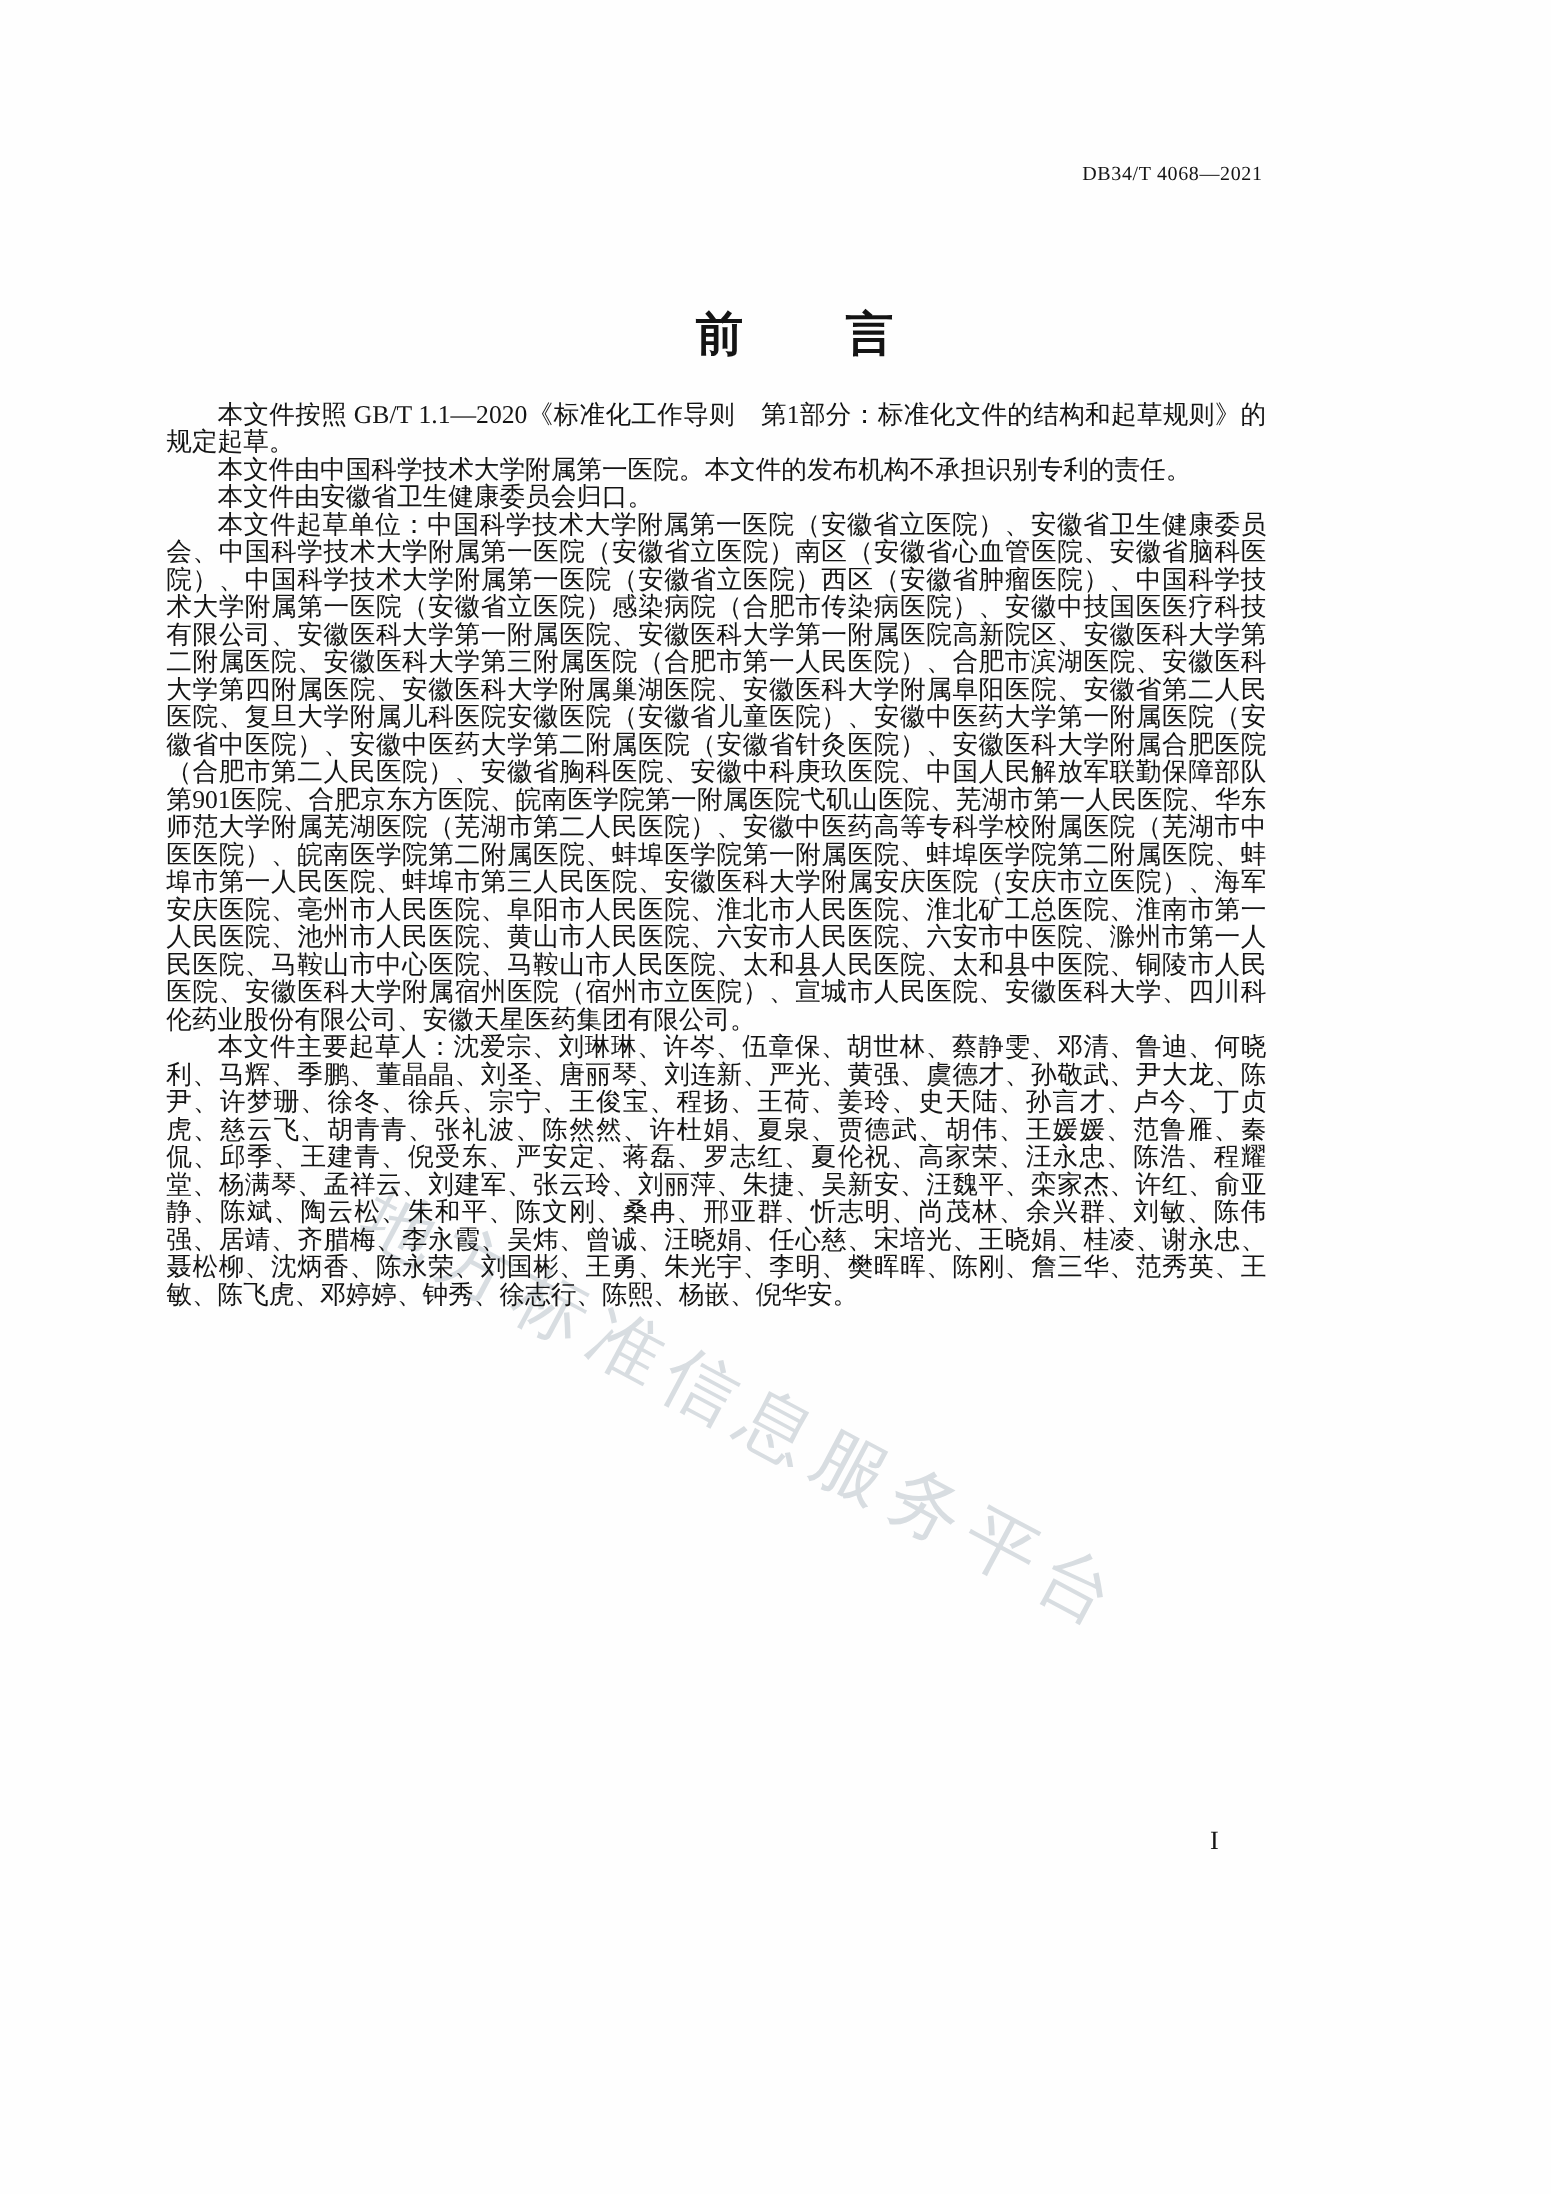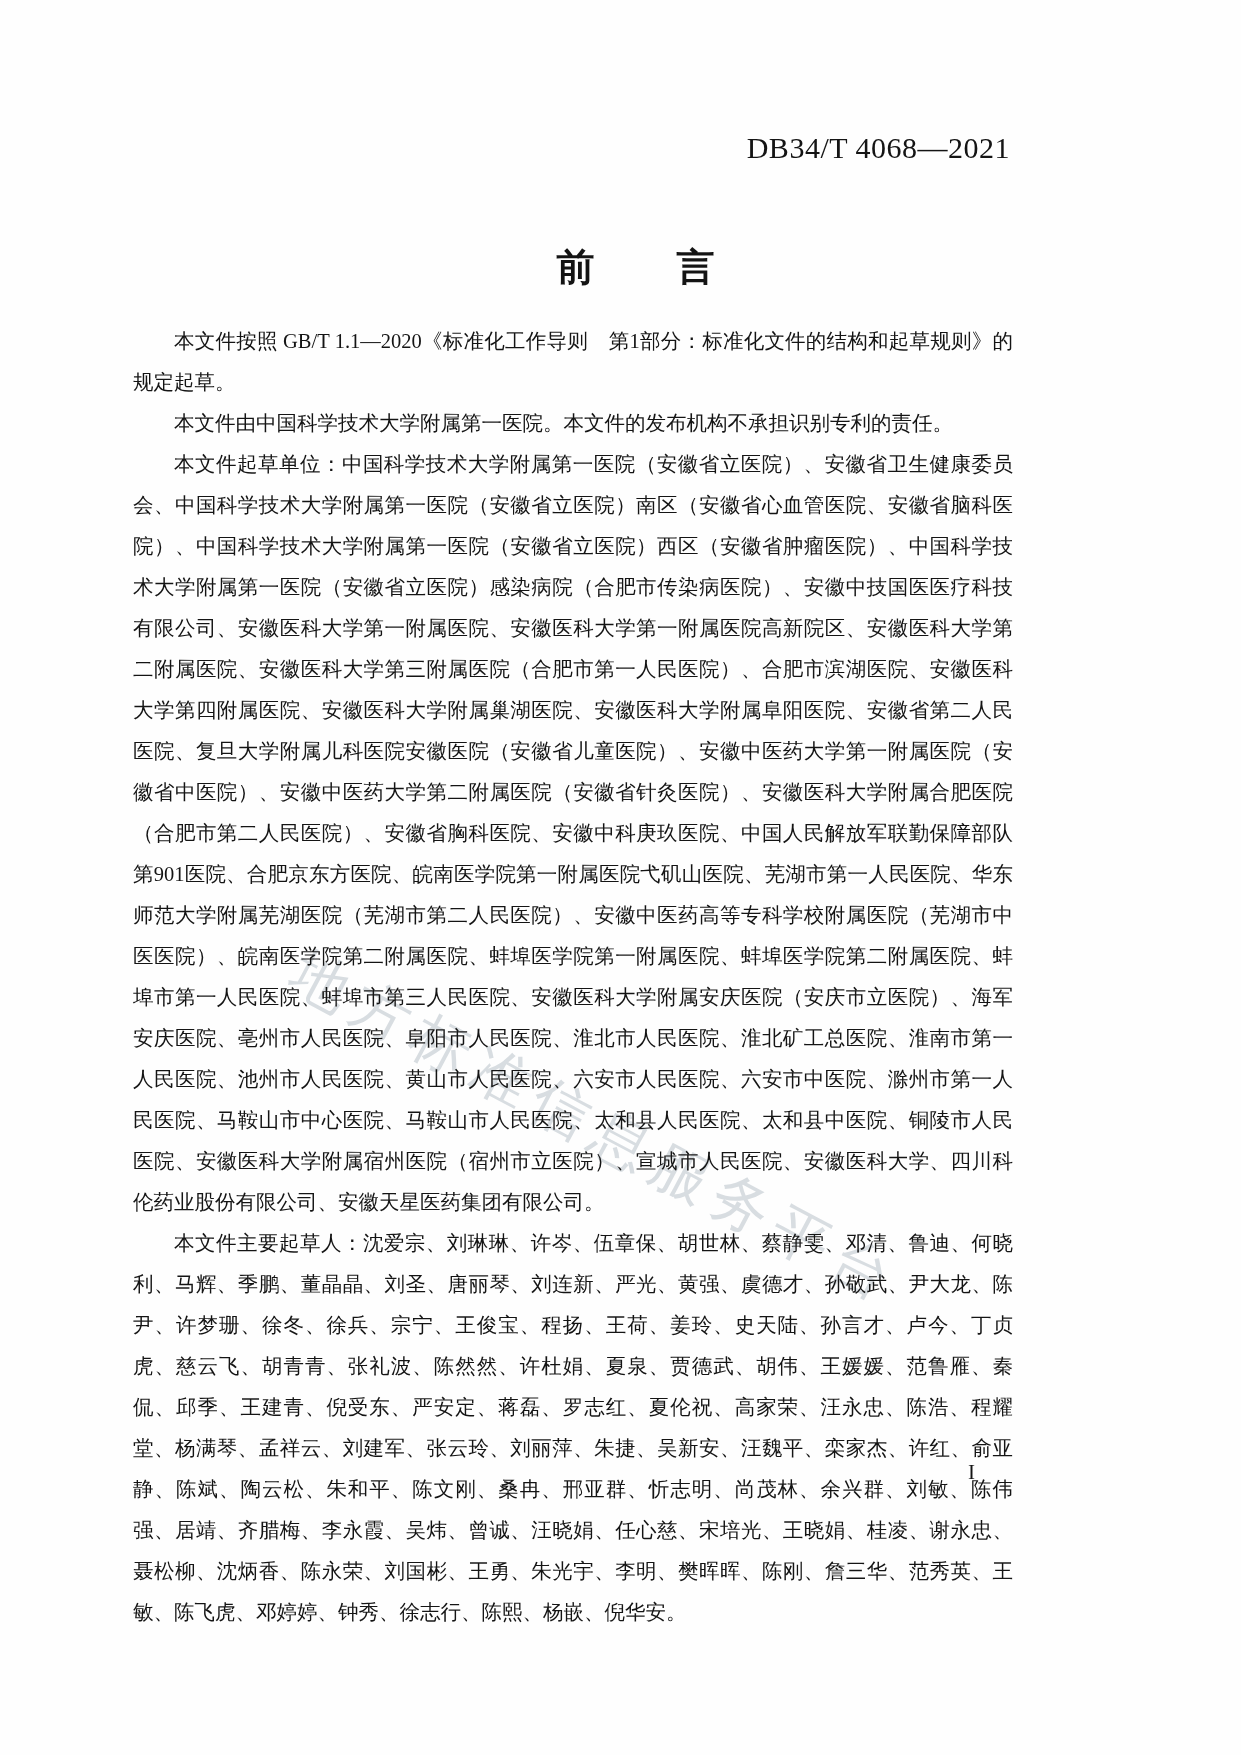--- a/index.html
+++ b/index.html
@@ -9,42 +9,42 @@
     height: 1755px;
     background: #fefefe;
     overflow: hidden;
     font-family: "Liberation Serif", "DejaVu Serif", serif;
     color: #141414;
   }
   .doc-code {
     position: absolute;
     top: 131px;
     right: 231px;
-    font-size: 30px;
+    font-size: 16px;
     letter-spacing: 0.5px;
     white-space: nowrap;
   }
   .page-title {
     position: absolute;
     top: 226px;
     left: 0;
     width: 100%;
     margin: 16px;
     text-align: center;
     font-size: 38px;
     font-weight: bold;
     letter-spacing: 2px;
   }
   .content {
     position: absolute;
     left: 133px;
     top: 321px;
     width: 880px;
     font-size: 20.5px;
-    line-height: 41px;
+    line-height: 22px;
     text-align: justify;
     text-justify: inter-ideograph;
   }
   .content p {
     margin: 0;
     text-indent: 2em;
   }
   .watermark {
     position: absolute;
     left: 595px;
@@ -72,19 +72,20 @@
 
   <div class="watermark">地方标准信息服务平台</div>
 
   <div class="doc-code">DB34/T 4068—2021</div>
 
   <h1 class="page-title">前　　言</h1>
 
   <div class="content">
     <p>本文件按照 GB/T 1.1—2020《标准化工作导则　第1部分：标准化文件的结构和起草规则》的规定起草。</p>
     <p>本文件由中国科学技术大学附属第一医院。本文件的发布机构不承担识别专利的责任。</p>
+    <p>本文件由安徽省卫生健康委员会归口。</p>
     <p>本文件起草单位：中国科学技术大学附属第一医院（安徽省立医院）、安徽省卫生健康委员会、中国科学技术大学附属第一医院（安徽省立医院）南区（安徽省心血管医院、安徽省脑科医院）、中国科学技术大学附属第一医院（安徽省立医院）西区（安徽省肿瘤医院）、中国科学技术大学附属第一医院（安徽省立医院）感染病院（合肥市传染病医院）、安徽中技国医医疗科技有限公司、安徽医科大学第一附属医院、安徽医科大学第一附属医院高新院区、安徽医科大学第二附属医院、安徽医科大学第三附属医院（合肥市第一人民医院）、合肥市滨湖医院、安徽医科大学第四附属医院、安徽医科大学附属巢湖医院、安徽医科大学附属阜阳医院、安徽省第二人民医院、复旦大学附属儿科医院安徽医院（安徽省儿童医院）、安徽中医药大学第一附属医院（安徽省中医院）、安徽中医药大学第二附属医院（安徽省针灸医院）、安徽医科大学附属合肥医院（合肥市第二人民医院）、安徽省胸科医院、安徽中科庚玖医院、中国人民解放军联勤保障部队第901医院、合肥京东方医院、皖南医学院第一附属医院弋矶山医院、芜湖市第一人民医院、华东师范大学附属芜湖医院（芜湖市第二人民医院）、安徽中医药高等专科学校附属医院（芜湖市中医医院）、皖南医学院第二附属医院、蚌埠医学院第一附属医院、蚌埠医学院第二附属医院、蚌埠市第一人民医院、蚌埠市第三人民医院、安徽医科大学附属安庆医院（安庆市立医院）、海军安庆医院、亳州市人民医院、阜阳市人民医院、淮北市人民医院、淮北矿工总医院、淮南市第一人民医院、池州市人民医院、黄山市人民医院、六安市人民医院、六安市中医院、滁州市第一人民医院、马鞍山市中心医院、马鞍山市人民医院、太和县人民医院、太和县中医院、铜陵市人民医院、安徽医科大学附属宿州医院（宿州市立医院）、宣城市人民医院、安徽医科大学、四川科伦药业股份有限公司、安徽天星医药集团有限公司。</p>
     <p>本文件主要起草人：沈爱宗、刘琳琳、许岑、伍章保、胡世林、蔡静雯、邓清、鲁迪、何晓利、马辉、季鹏、董晶晶、刘圣、唐丽琴、刘连新、严光、黄强、虞德才、孙敬武、尹大龙、陈尹、许梦珊、徐冬、徐兵、宗宁、王俊宝、程扬、王荷、姜玲、史天陆、孙言才、卢今、丁贞虎、慈云飞、胡青青、张礼波、陈然然、许杜娟、夏泉、贾德武、胡伟、王媛媛、范鲁雁、秦侃、邱季、王建青、倪受东、严安定、蒋磊、罗志红、夏伦祝、高家荣、汪永忠、陈浩、程耀堂、杨满琴、孟祥云、刘建军、张云玲、刘丽萍、朱捷、吴新安、汪魏平、栾家杰、许红、俞亚静、陈斌、陶云松、朱和平、陈文刚、桑冉、邢亚群、忻志明、尚茂林、余兴群、刘敏、陈伟强、居靖、齐腊梅、李永霞、吴炜、曾诚、汪晓娟、任心慈、宋培光、王晓娟、桂凌、谢永忠、聂松柳、沈炳香、陈永荣、刘国彬、王勇、朱光宇、李明、樊晖晖、陈刚、詹三华、范秀英、王敏、陈飞虎、邓婷婷、钟秀、徐志行、陈熙、杨嵌、倪华安。</p>
   </div>
 
   <div class="page-number">I</div>
 
 </div>
 
 </body></html>

